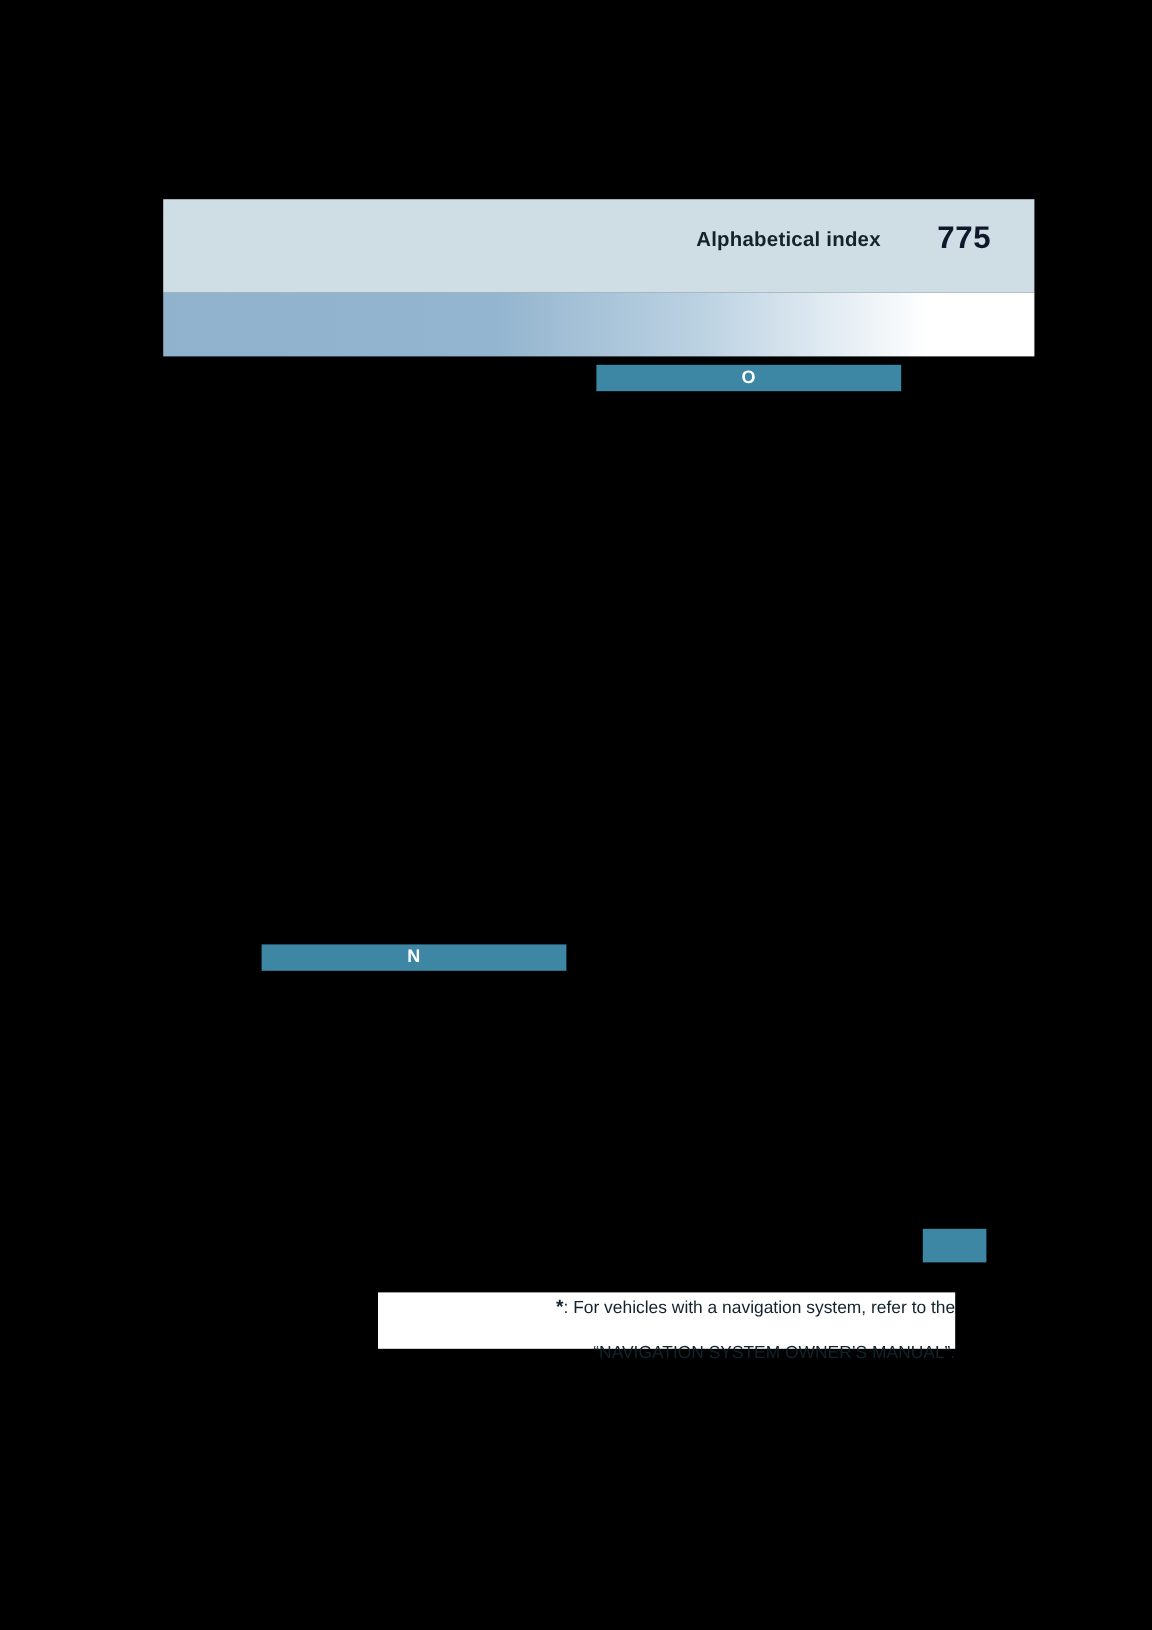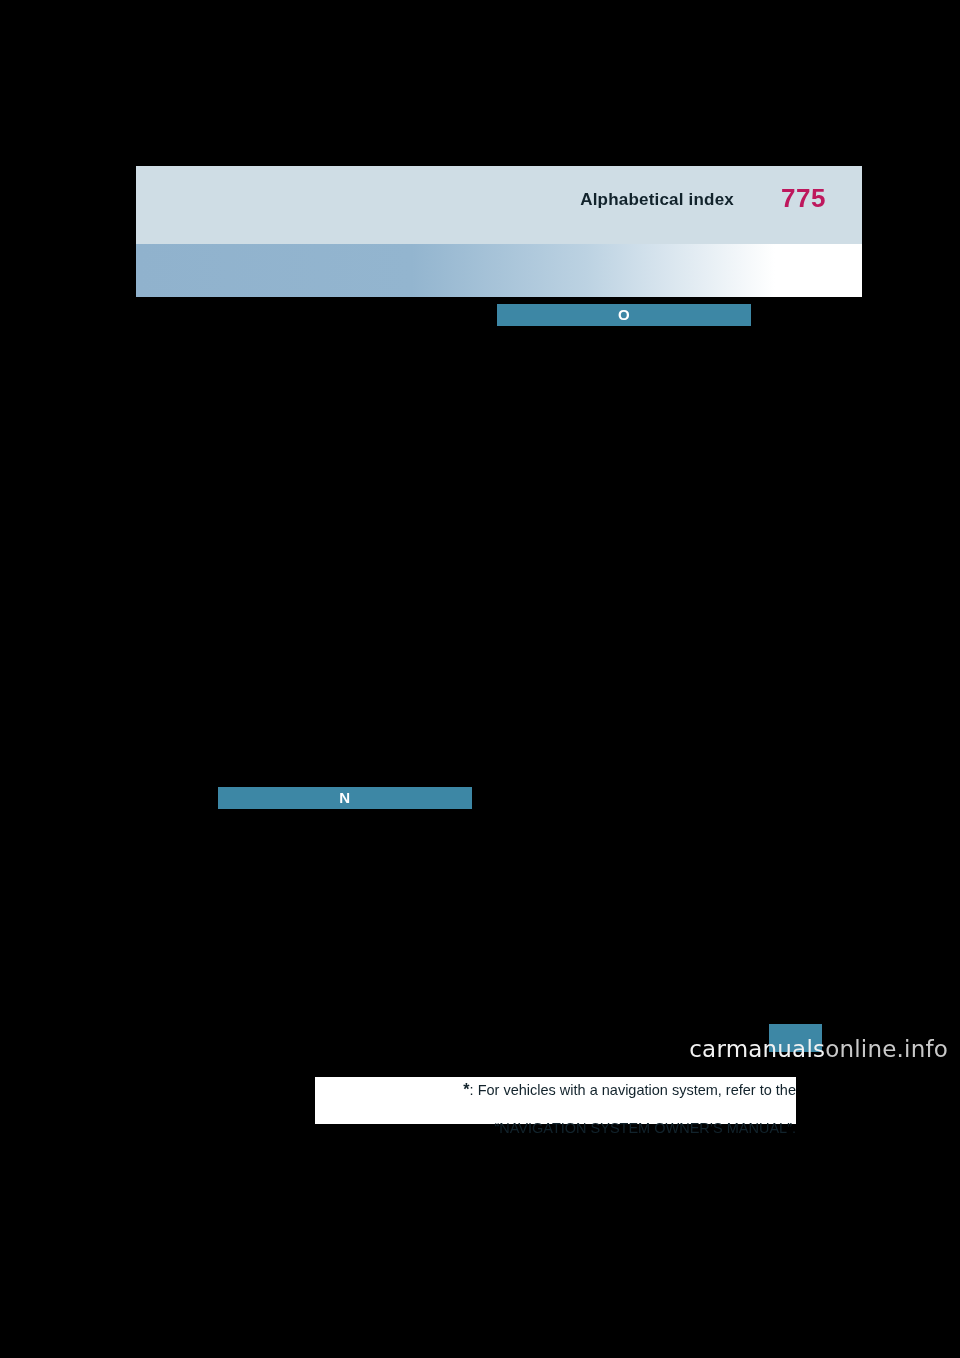--- a/index.html
+++ b/index.html
@@ -42,21 +42,21 @@
     font-weight: bold;
     color: #12232c;
     letter-spacing: 0.2px;
   }
   .header-page-number {
     position: absolute;
     right: 36px;
     top: 17px;
     font-size: 26px;
     font-weight: bold;
-    color: #be185d;
+    color: #0f172a;
     letter-spacing: 0.5px;
   }
 
   
   .header-rule {
     position: absolute;
     left: 136px;
     top: 244px;
     width: 726px;
     height: 53px;
@@ -155,17 +155,14 @@
 
   <div class="page-tab"></div>
 
   <div class="footnote-box">
     <div class="footnote-text">
       <span class="star">*</span><span>: For vehicles with a navigation system, refer to the</span>
     </div>
     <div class="footnote-text" style="top:39px;">“NAVIGATION SYSTEM OWNER’S MANUAL”.</div>
   </div>
 
-  <div class="watermark">
-    <span>carmanuals</span><span class="wm-dim">online.info</span>
-  </div>
 
 </div>
 
 </body></html>

